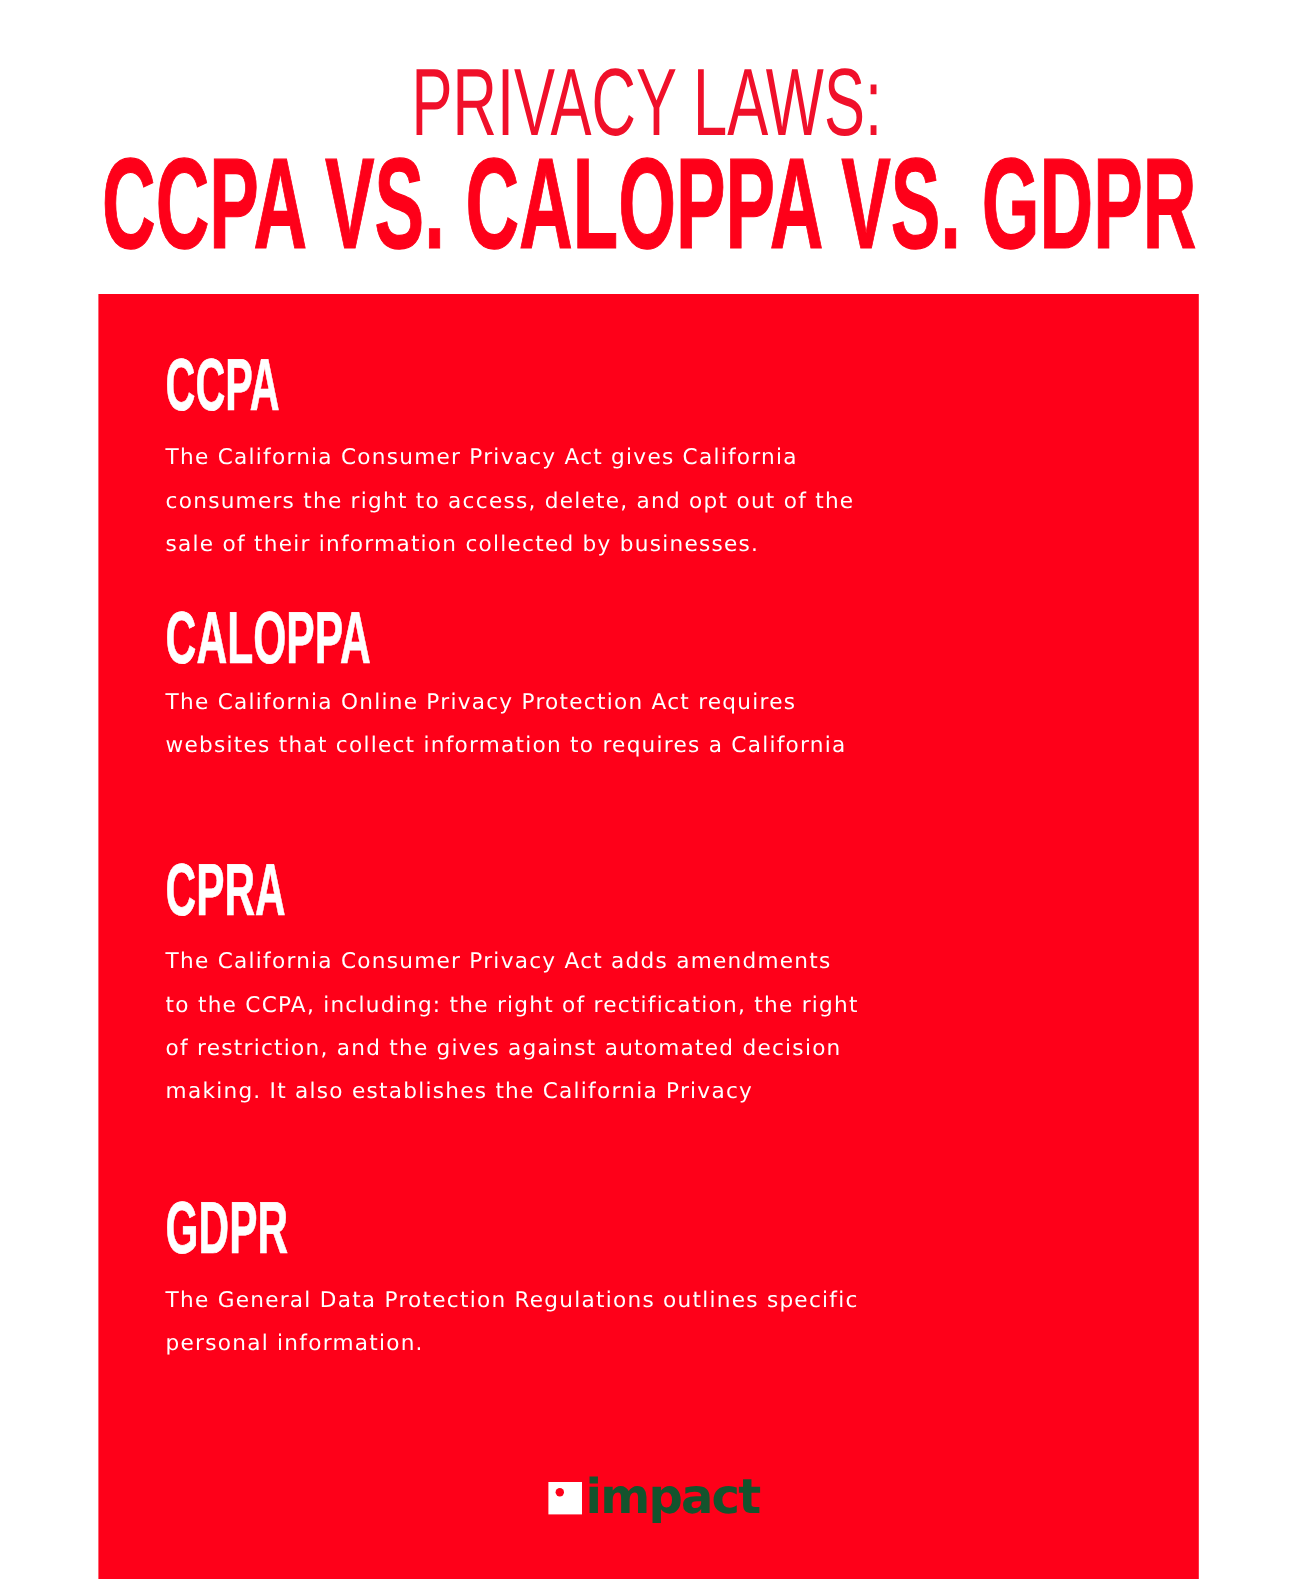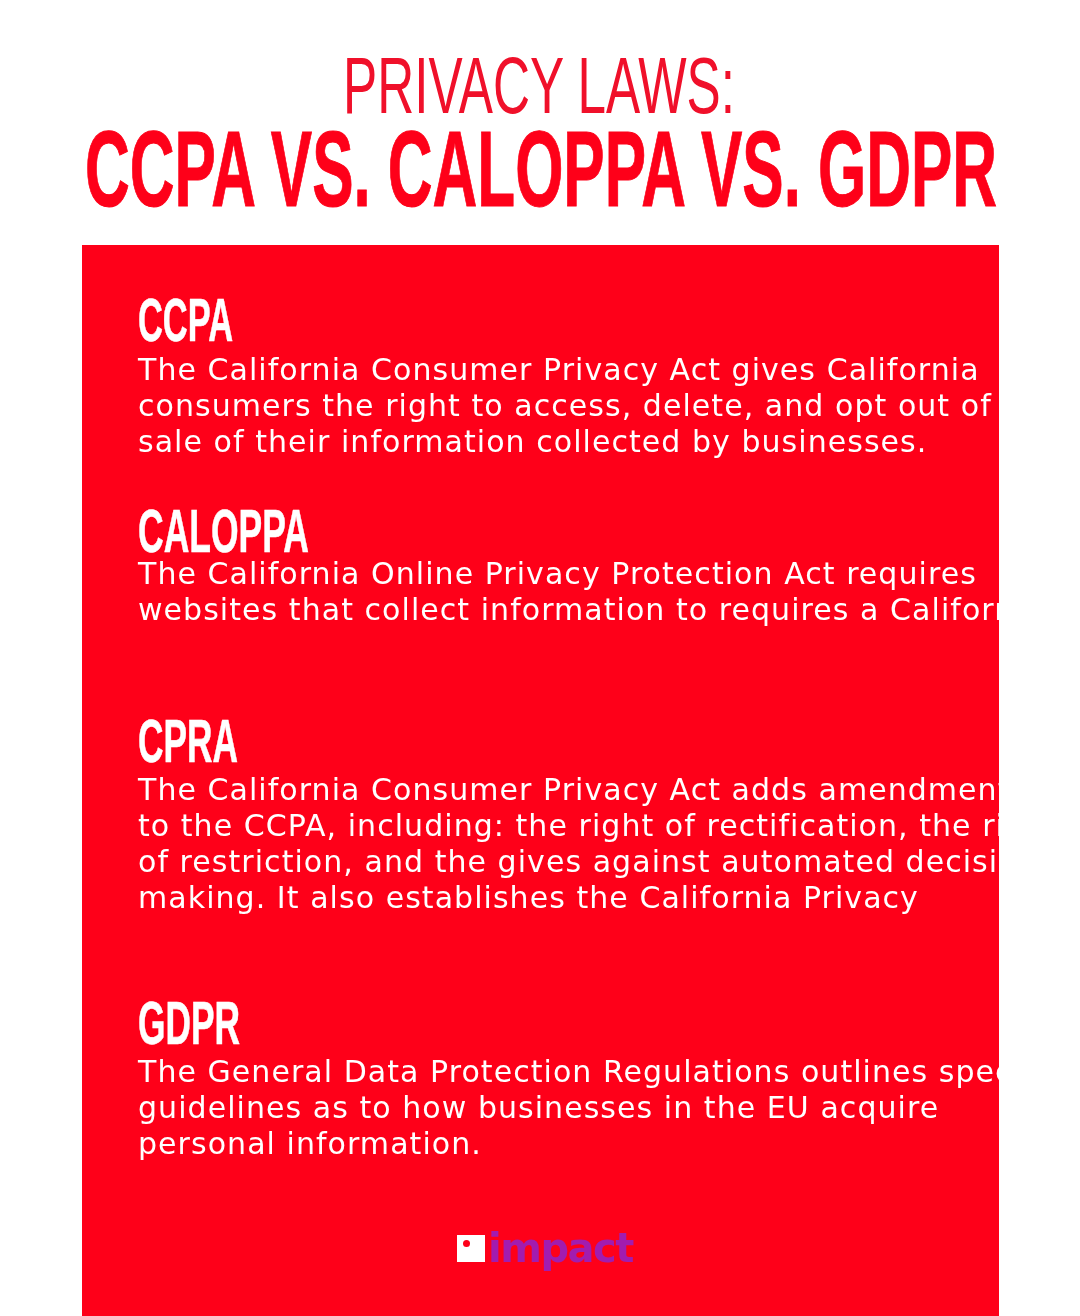--- a/index.html
+++ b/index.html
@@ -48,24 +48,25 @@
       color: #ffffff;
       font-size: 61px;
       -webkit-text-stroke: 0.6px #ffffff;
     }
     .body-text {
       position: absolute;
       left: 138px;
       color: #ffffff;
       font-family: "DejaVu Sans", sans-serif;
       font-weight: 400;
-      font-size: 30px;
+      font-size: 18px;
       letter-spacing: 1.05px;
       line-height: 36px;
       white-space: nowrap;
+      margin-top: 12px;
     }
     .body-line {
       display: block;
       height: 36px;
     }
     .logo {
       position: absolute;
       left: 457px;
       top: 1228px;
       height: 40px;
@@ -85,21 +86,21 @@
       left: 6px;
       top: 5px;
       width: 7px;
       height: 7px;
       border-radius: 50%;
       background: #fe0019;
     }
     .logo-word {
       font-family: "DejaVu Sans", sans-serif;
       font-weight: 700;
-      color: #a21caf;
+      color: #14532d;
       font-size: 40px;
       letter-spacing: -1.5px;
       line-height: 40px;
     }
   </style>
 </head>
 <body>
 
 <div id="subtitle" class="fit" style="left: 343px; top: 44.611px; transform: scale(0.648587, 1.00771);">PRIVACY LAWS:</div>
 
@@ -124,21 +125,20 @@
 <div class="body-text" style="top:772px;">
   <span class="body-line">The California Consumer Privacy Act adds amendments</span>
   <span class="body-line">to the CCPA, including: the right of rectification, the right</span>
   <span class="body-line">of restriction, and the gives against automated decision</span>
   <span class="body-line">making. It also establishes the California Privacy</span>
 </div>
 
 <div class="heading fit" style="left: 138px; top: 992.98px; transform: scale(0.578723, 1.00742);">GDPR</div>
 <div class="body-text" style="top:1054px;">
   <span class="body-line">The General Data Protection Regulations outlines specific</span>
-  <span class="body-line">guidelines as to how businesses in the EU acquire</span>
   <span class="body-line">personal information.</span>
 </div>
 
 <div class="logo">
   <span class="logo-mark">
     <span class="logo-dot"></span>
   </span>
   <span class="logo-word">impact</span>
 </div>
 

